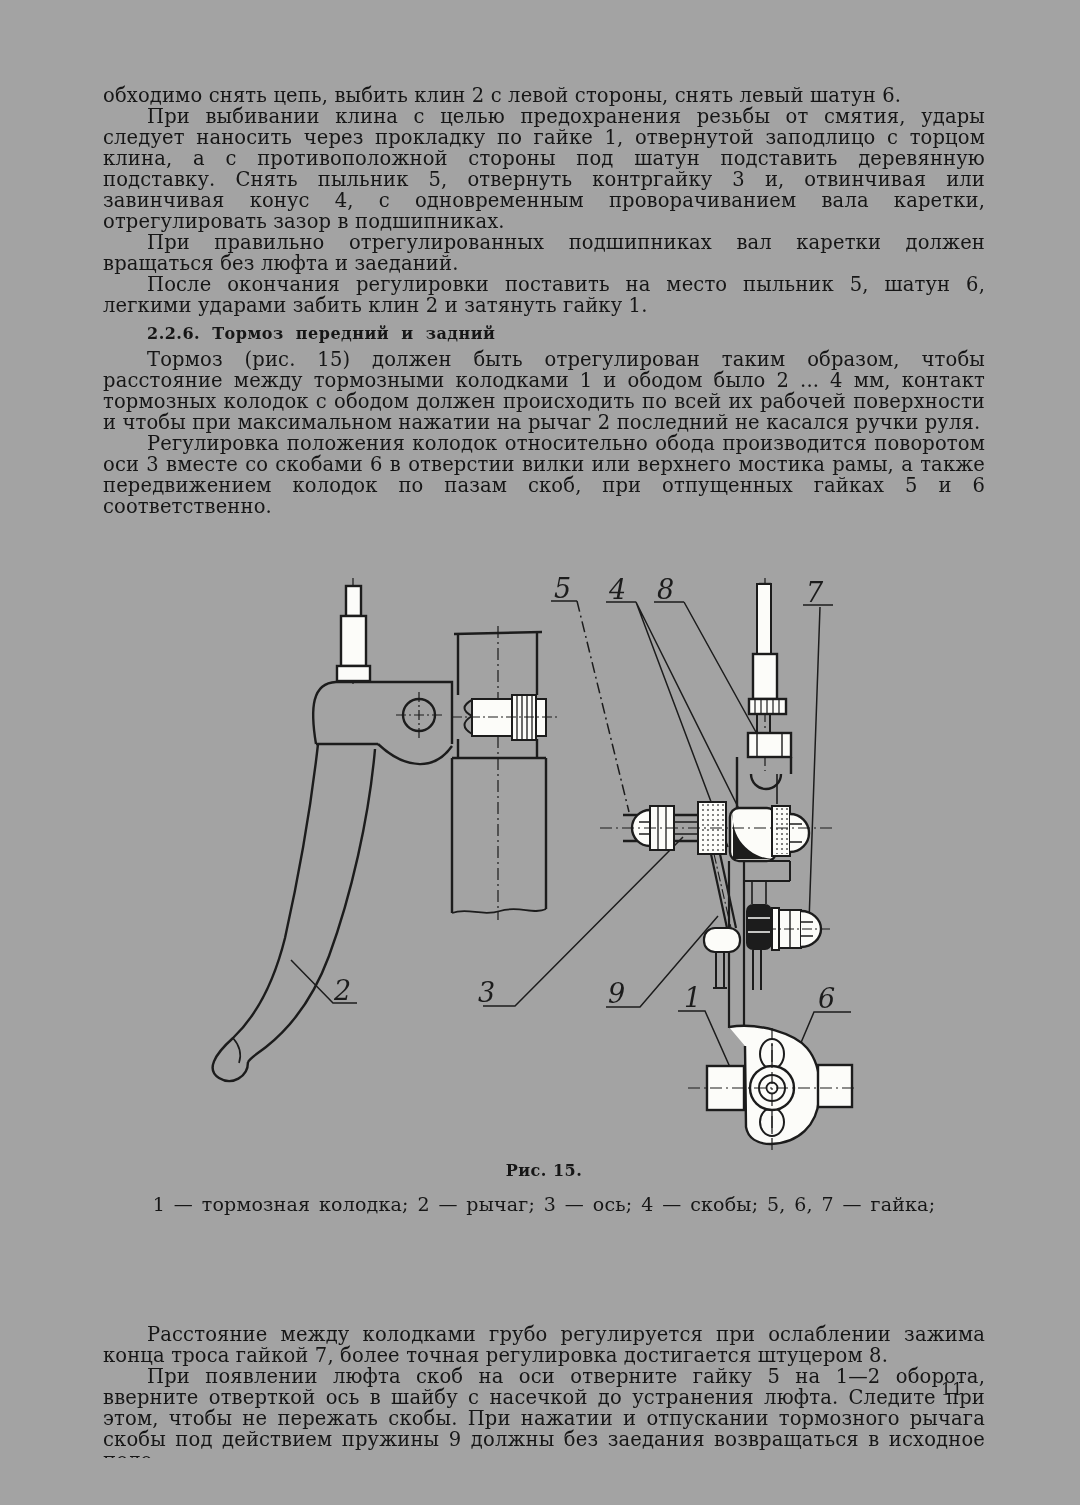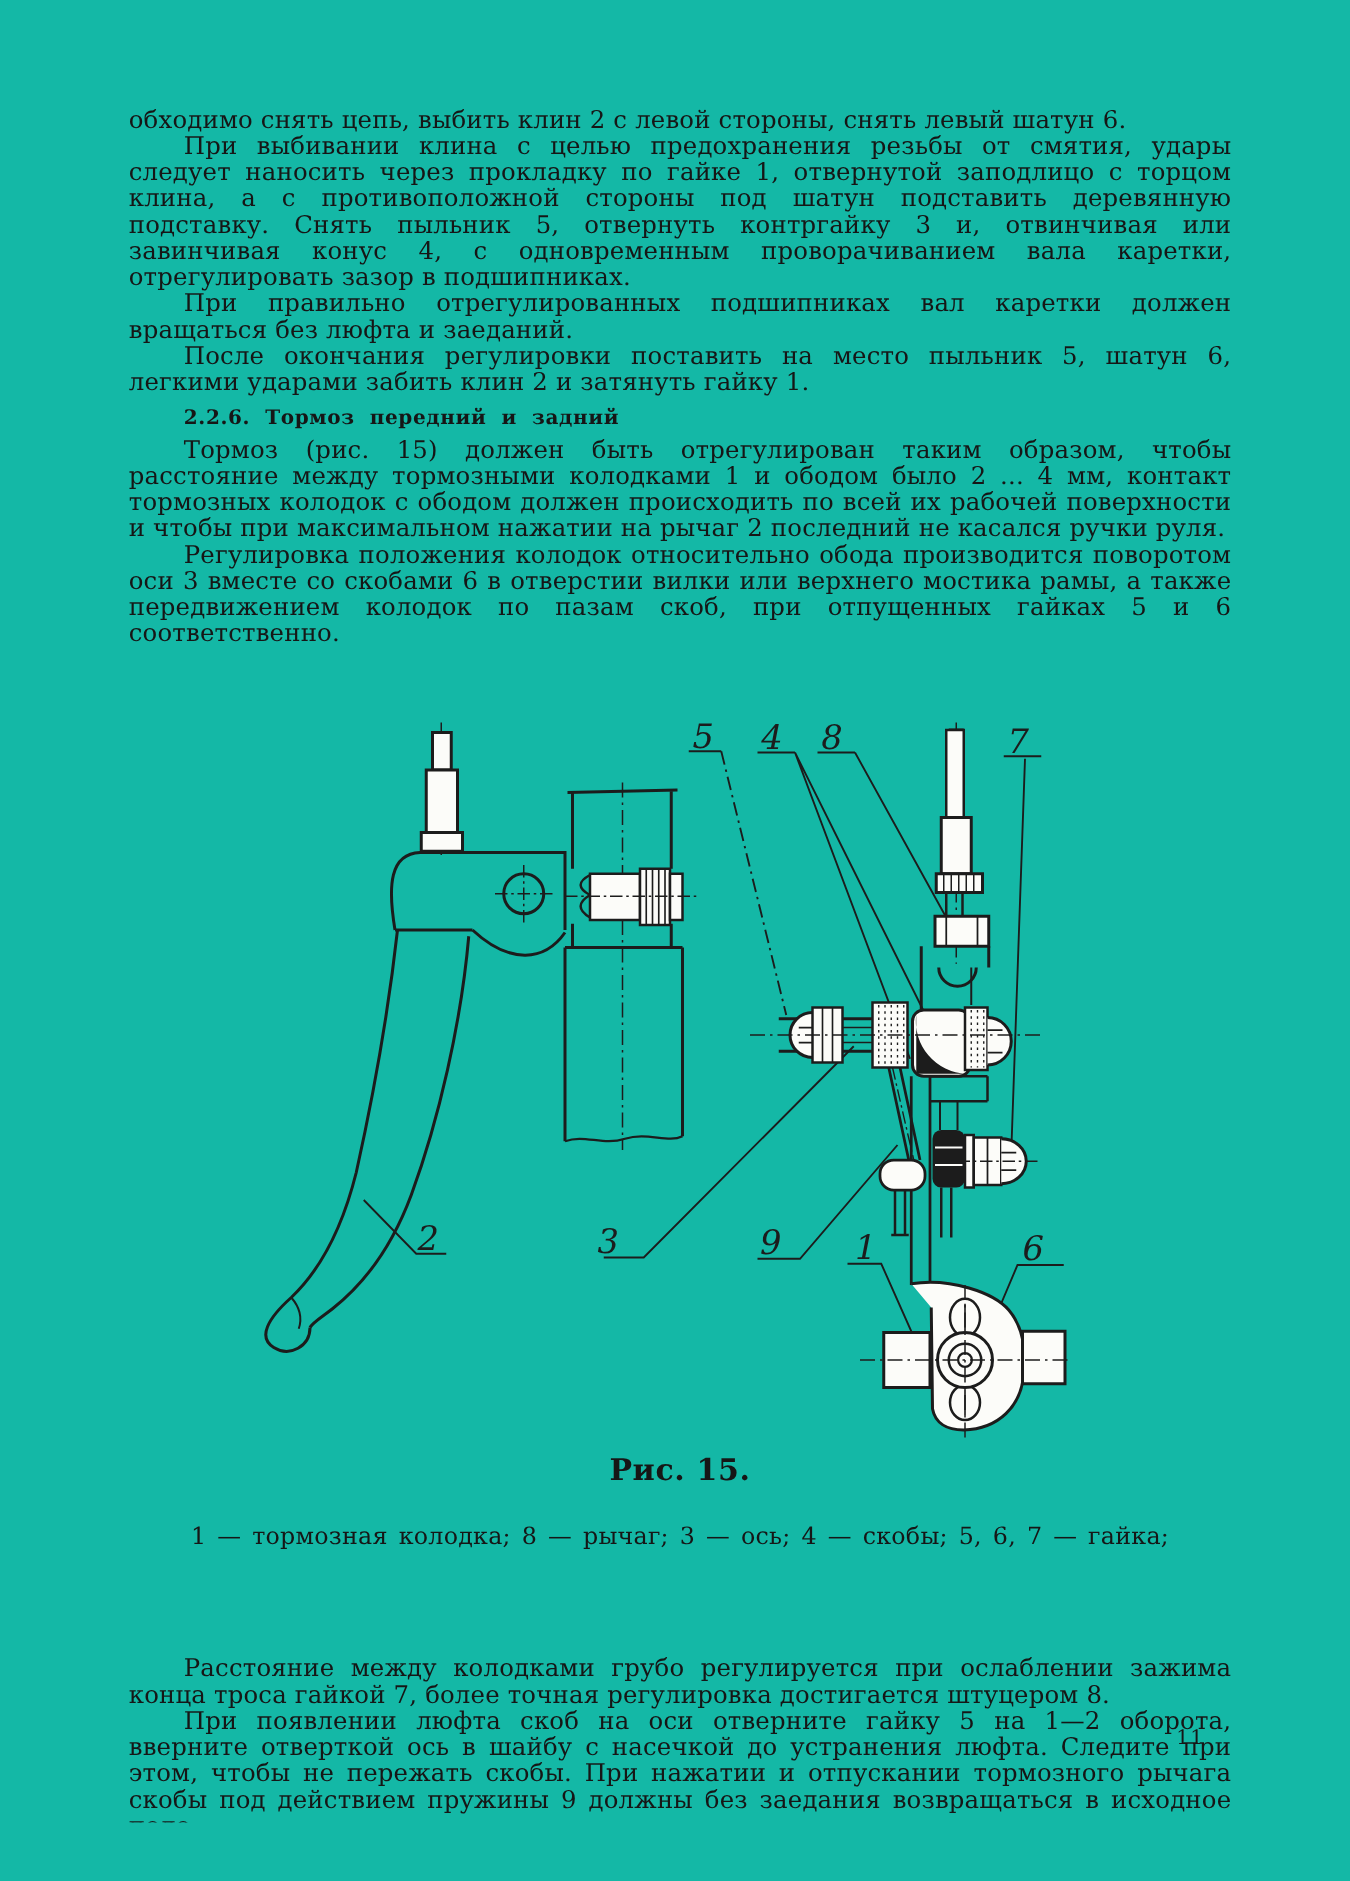--- a/index.html
+++ b/index.html
@@ -1,20 +1,20 @@
 <!DOCTYPE html>
 <html lang="ru"><head>
 <meta charset="utf-8">
 <style>
   html,body { margin:0; padding:0; background:#e8e8e4; }
   .page {
     position:relative;
     width:1080px; height:1505px;
     margin:0 auto;
-    background:#14b8a6;
+    background:#a3a3a3;
     color:#161616;
     font-family:"DejaVu Serif","Liberation Serif",serif;
     overflow:hidden;
   }
   .textblock { position:absolute; left:103px; width:882px; }
   .textblock p {
     margin:0;
     font-size:19.5px;
     line-height:21px;
     text-align:justify;
@@ -24,21 +24,21 @@
   .textblock p.cont { text-indent:0; }
   .top-text { top:85px; height:494px; overflow:hidden; }
   .section-heading {
     font-size:16px; font-weight:bold;
     margin:7px 0 5px 44px;
     letter-spacing:0.5px; word-spacing:6px;
     line-height:21px;
   }
   .figure-svg { position:absolute; top:576px; left:0; }
   .caption-block { position:absolute; top:1161px; left:103px; width:882px; text-align:center; }
-  .fig-caption { font-size:24px; font-weight:bold; margin:0 0 26px 0; letter-spacing:0.5px; }
+  .fig-caption { font-size:16px; font-weight:bold; margin:0 0 11px 0; letter-spacing:0.5px; }
   .legend-line { font-size:19px; line-height:26px; margin:0; letter-spacing:0.2px; word-spacing:2.5px; }
   .bottom-text { top:1324px; height:134px; overflow:hidden; }
   .page-number { position:absolute; left:941px; top:1380px; font-size:16px; letter-spacing:1px; }
   svg text.fig-label {
     font-family:"DejaVu Serif","Liberation Serif",serif;
     font-style:italic; font-size:27px; fill:#1c1c1c;
   }
 </style>
 </head>
 <body>
@@ -179,21 +179,21 @@
       <text class="fig-label" x="334" y="424">2</text>
       <text class="fig-label" x="478" y="426">3</text>
       <text class="fig-label" x="608" y="427">9</text>
       <text class="fig-label" x="684" y="431">1</text>
       <text class="fig-label" x="818" y="432">6</text>
     </g>
   </svg>
 
   <div class="caption-block">
     <p class="fig-caption">Рис. 15.</p>
-    <p class="legend-line">1 — тормозная колодка; 8 — рычаг; 3 — ось; 4 — скобы; 5, 6, 7 — гайка;</p>
+    <p class="legend-line">1 — тормозная колодка; 2 — рычаг; 3 — ось; 4 — скобы; 5, 6, 7 — гайка;</p>
   </div>
 
   <div class="textblock bottom-text">
     <p>Расстояние между колодками грубо регулируется при ослаблении зажима конца троса гайкой 7, более точная регулировка достигается штуцером 8.</p>
     <p>При появлении люфта скоб на оси отверните гайку 5 на 1—2 оборота, вверните отверткой ось в шайбу с насечкой до устранения люфта. Следите при этом, чтобы не пережать скобы. При нажатии и отпускании тормозного рычага скобы под действием пружины 9 должны без заедания возвращаться в исходное поло-</p>
   </div>
 
   <div class="page-number">11</div>
 </div>
 

